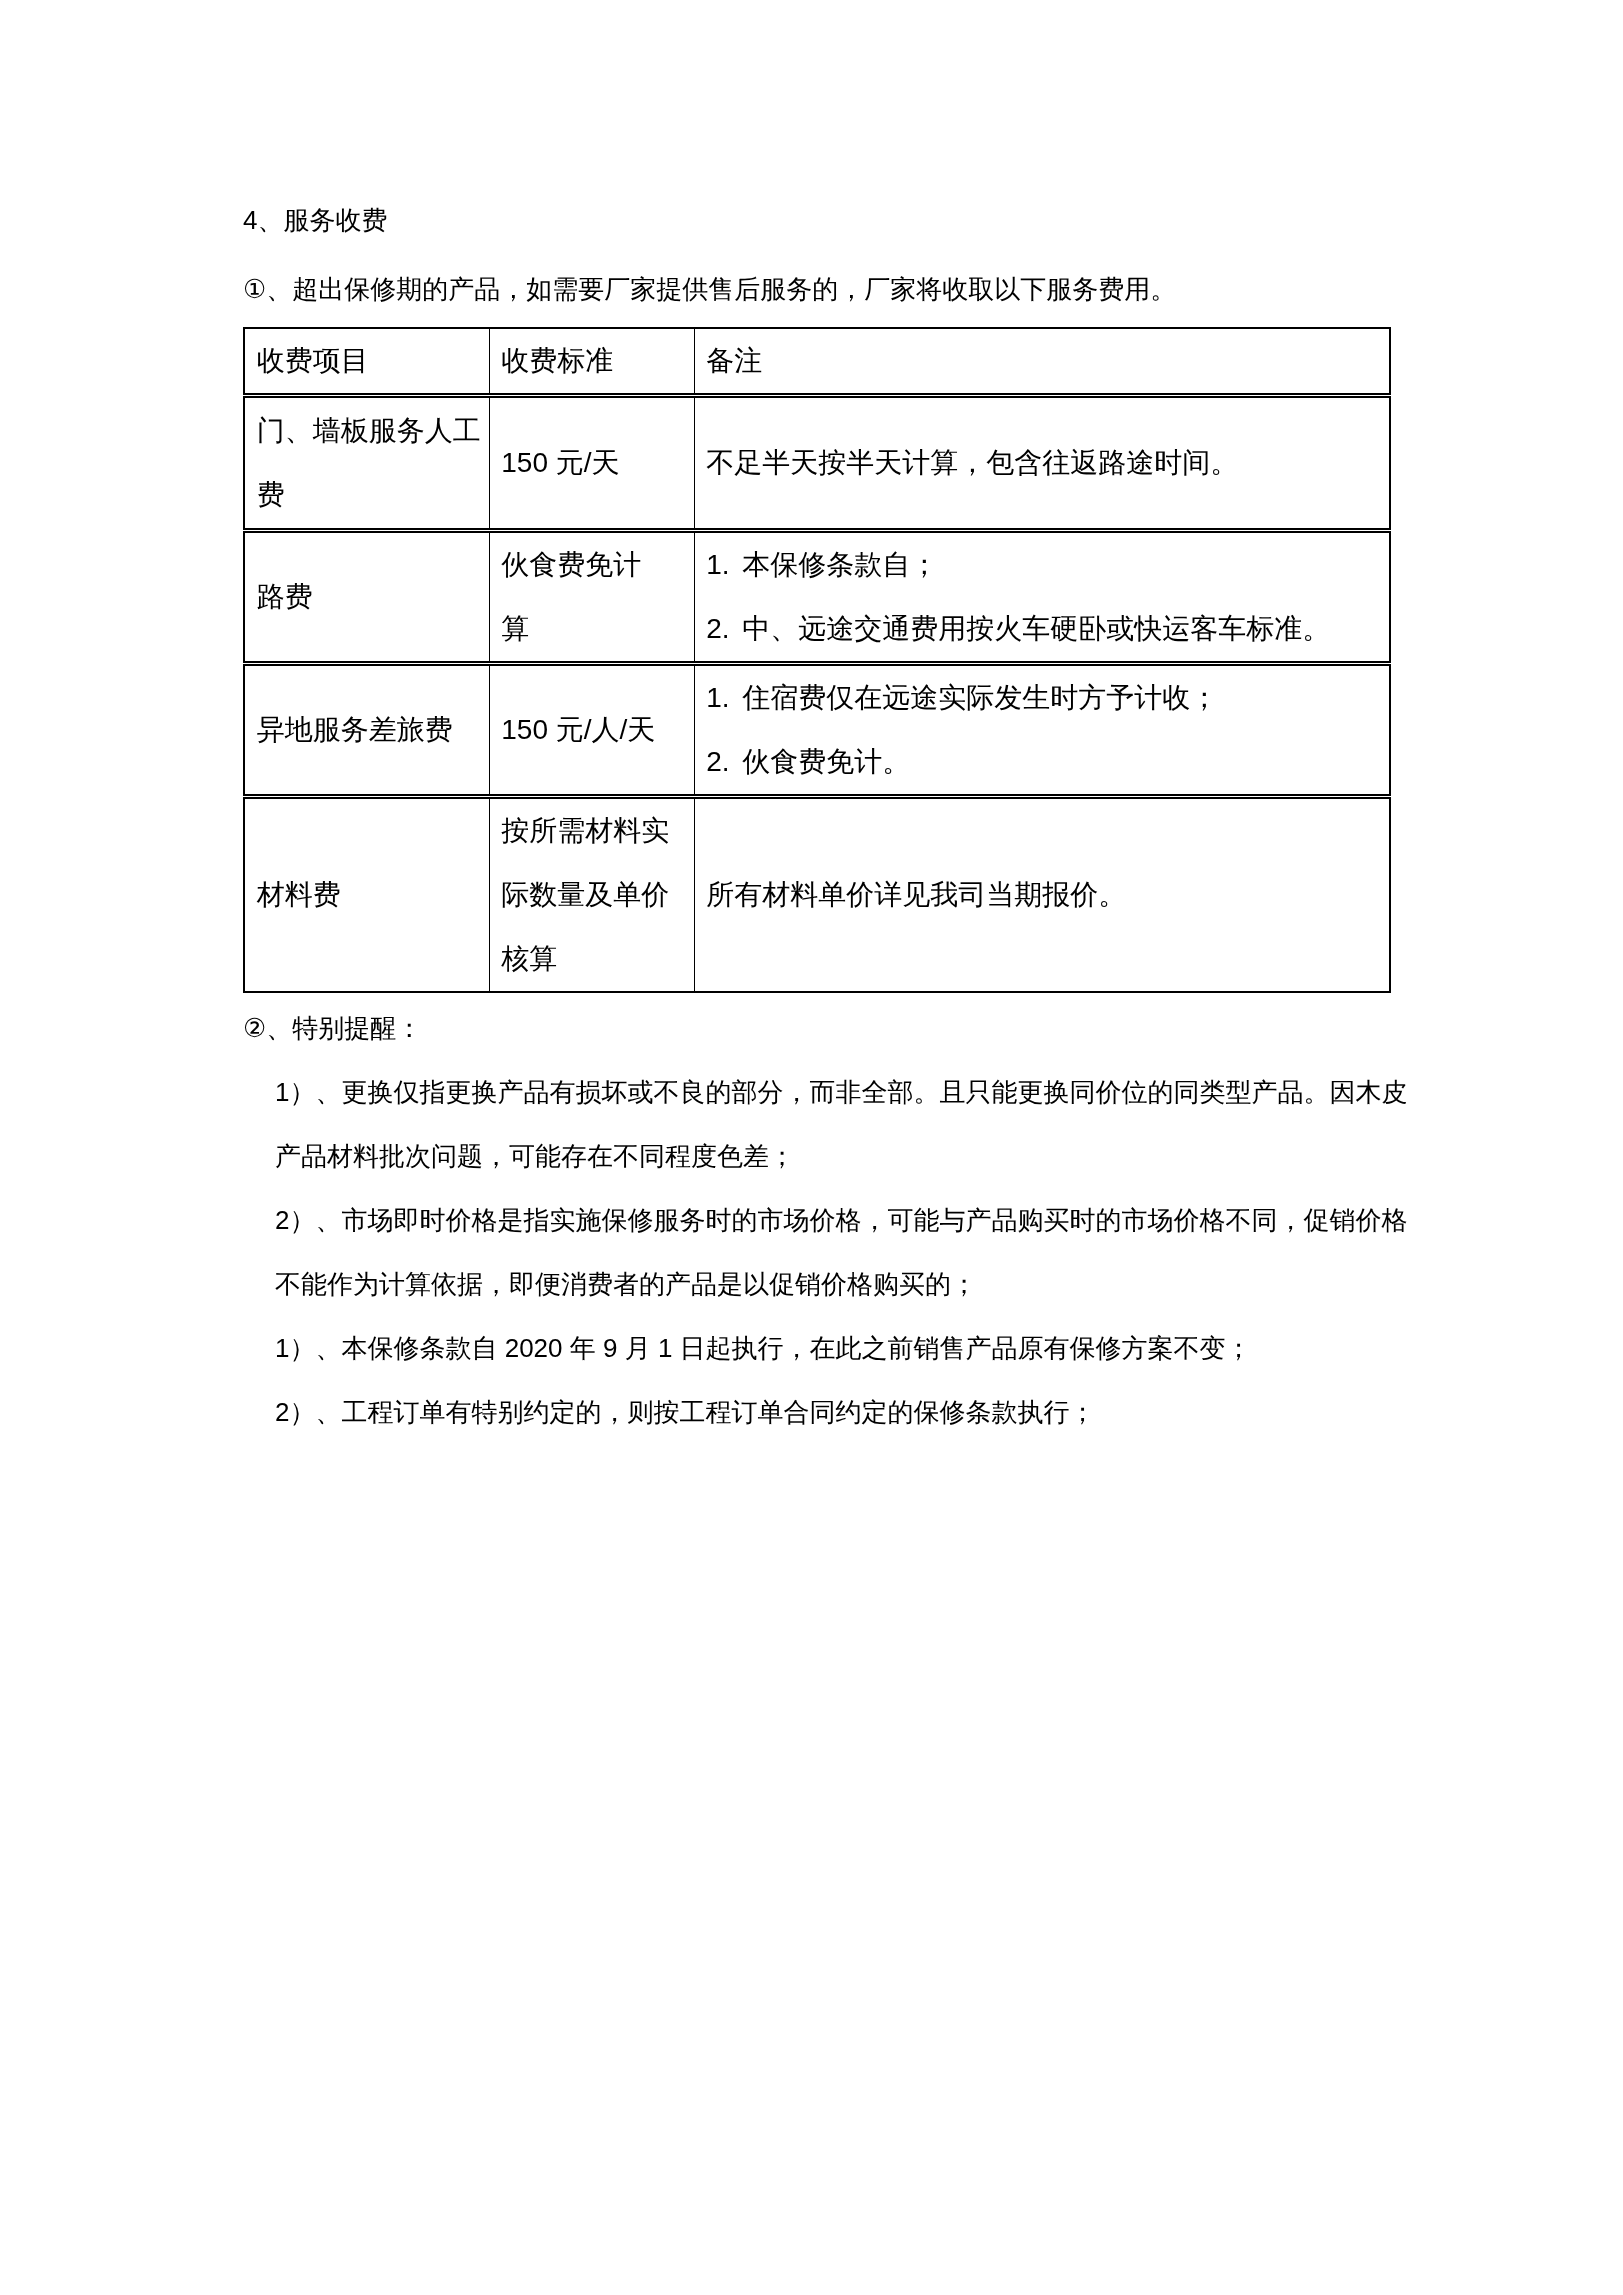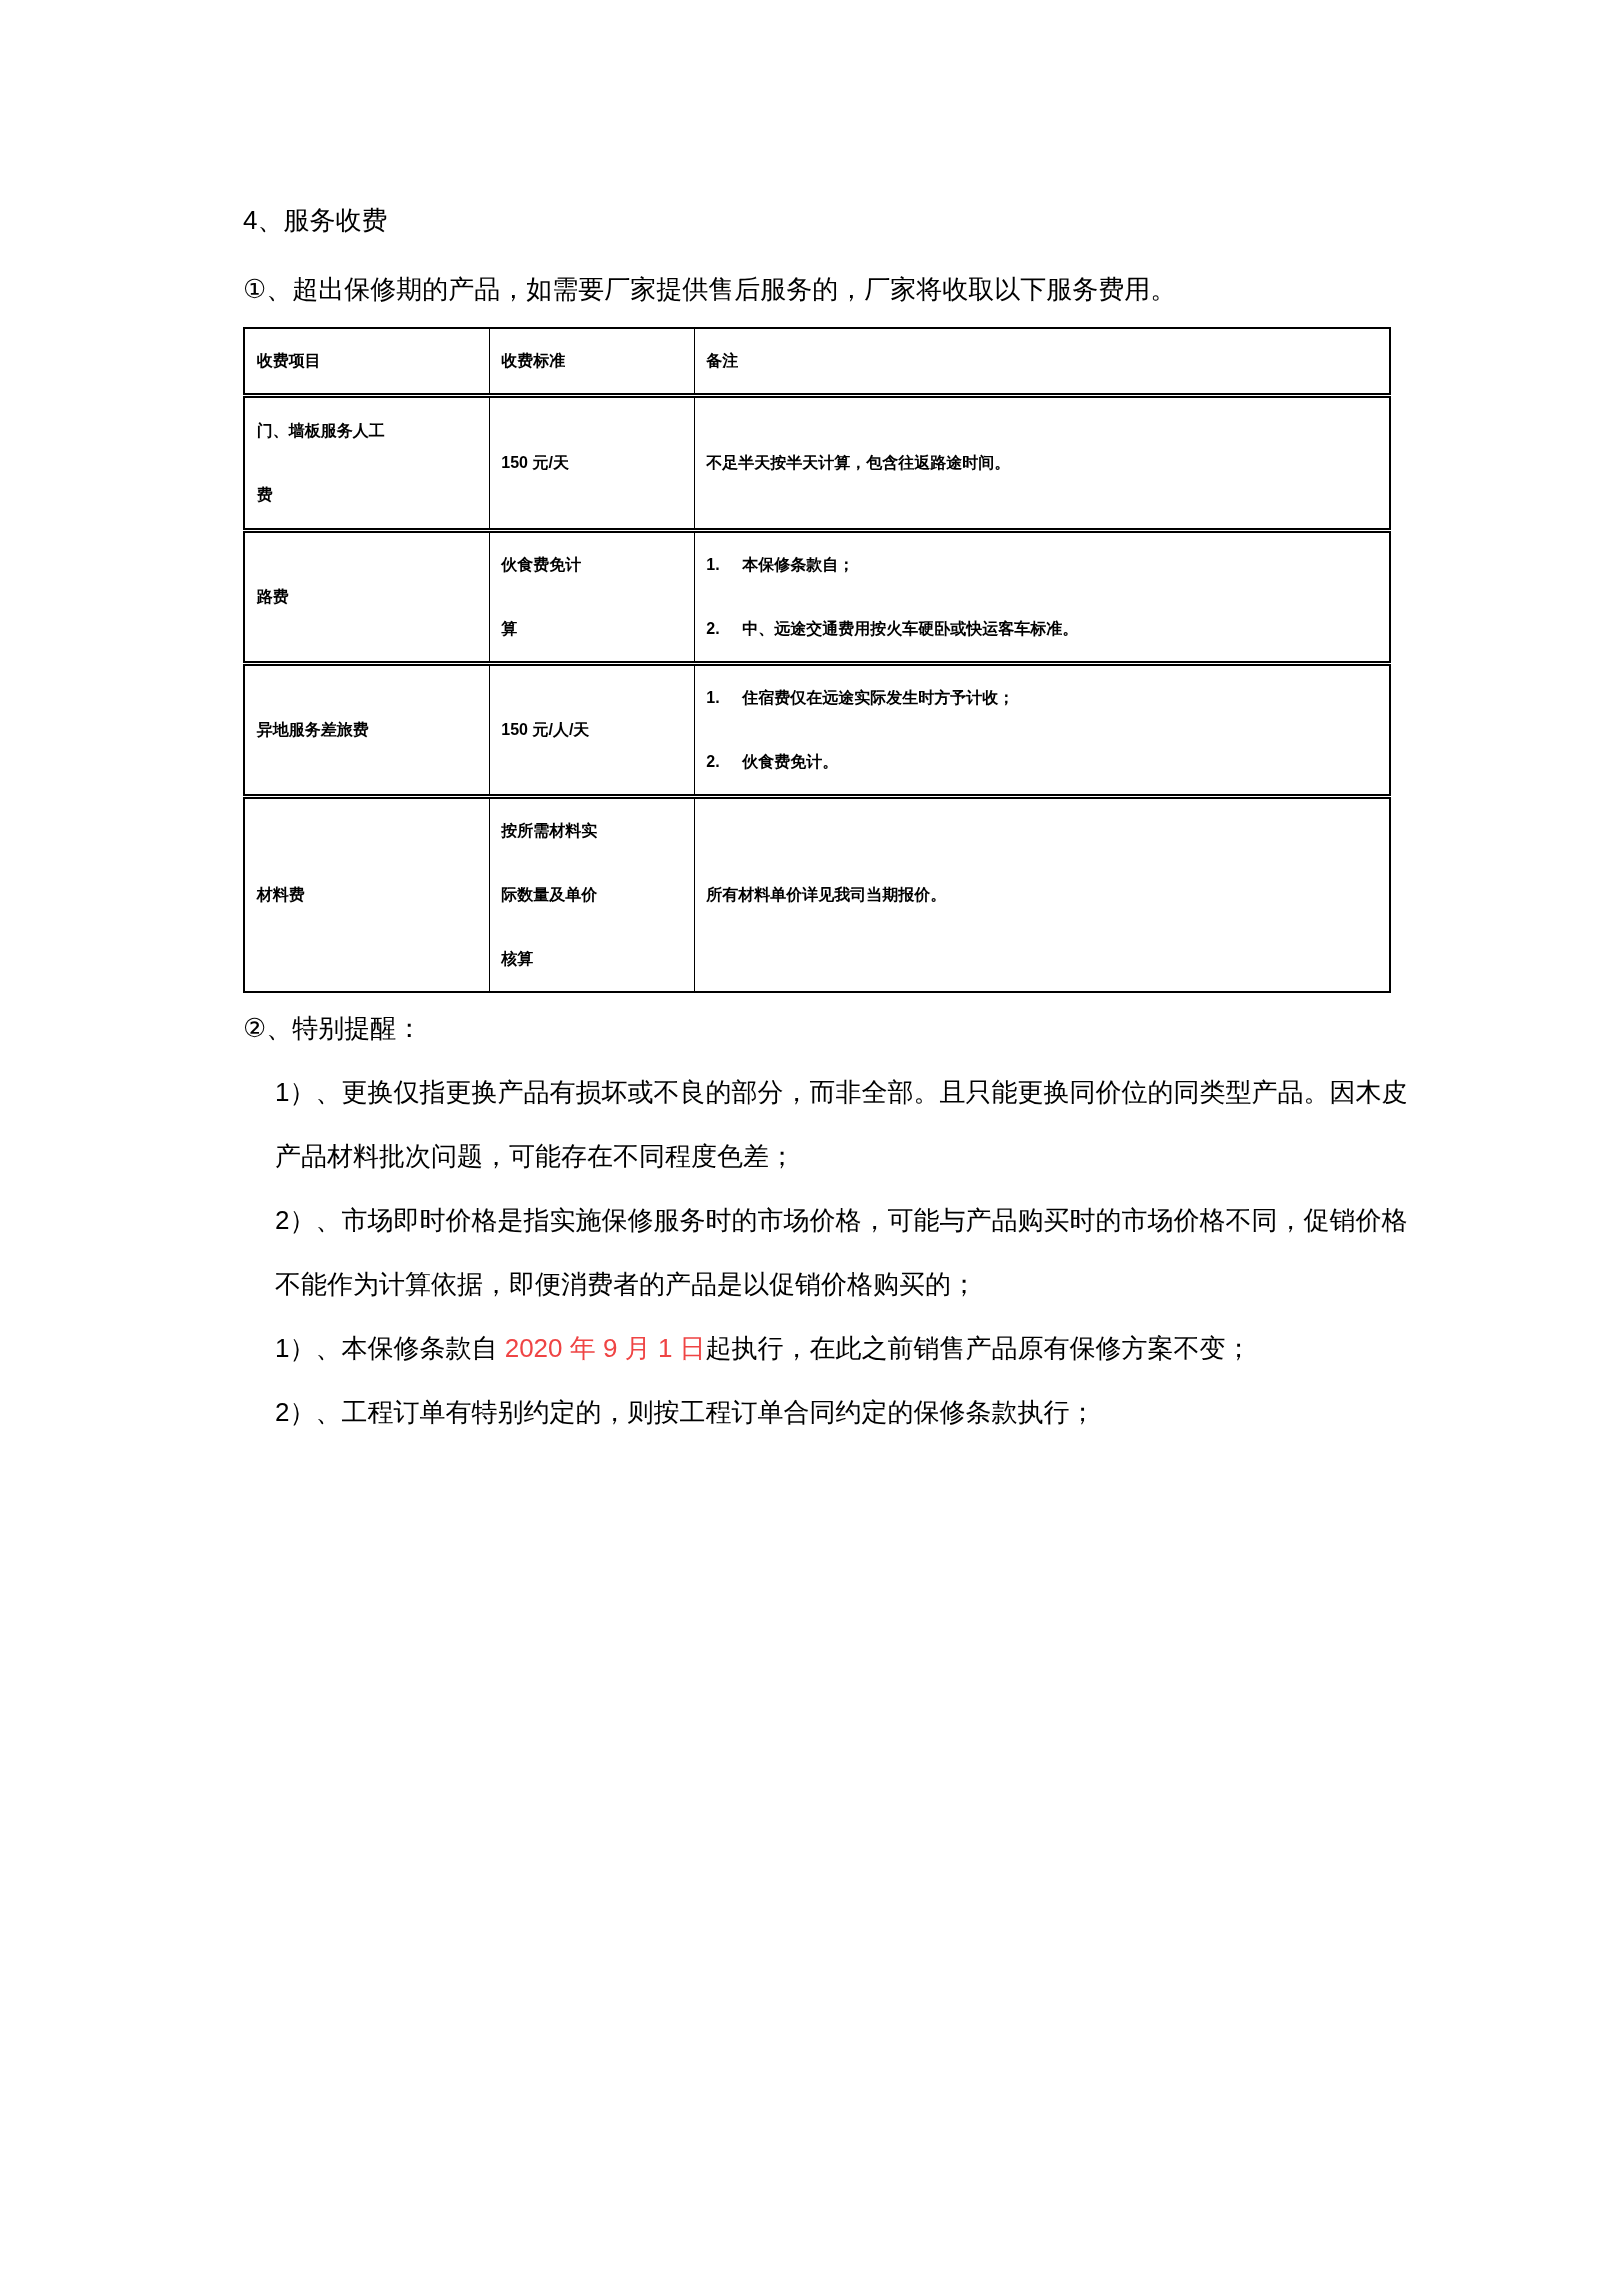--- a/index.html
+++ b/index.html
@@ -27,22 +27,22 @@
     margin-top: 5.9px;
     width: 1145px;
     border-collapse: collapse;
     border: 2px solid #000000;
     table-layout: fixed;
   }
   .fee-table th, .fee-table td {
     border: 1.3px solid #000000;
     padding: 0 11.8px;
     vertical-align: middle;
-    font-weight: 700;
-    font-size: 16px;
+    font-weight: 400;
+    font-size: 28px;
     line-height: 64px;
     text-align: left;
     overflow: visible;
   }
   .fee-table tbody td { border-top: 5.9px double #000000; }
   .fee-table thead tr { height: 62px; }
   .fee-table tbody tr:nth-child(1) { height: 135px; }
   .fee-table tbody tr:nth-child(2) { height: 128px; }
   .fee-table tbody tr:nth-child(3) { height: 131px; }
   .fee-table tbody tr:nth-child(4) { height: 187px; }
@@ -140,21 +140,21 @@
         <div class="section-heading">②、特别提醒：</div>
         <div class="section-item">
           <div class="para-line">1）、更换仅指更换产品有损坏或不良的部分，而非全部。且只能更换同价位的同类型产品。因木皮</div>
           <div class="para-line">产品材料批次问题，可能存在不同程度色差；</div>
         </div>
         <div class="section-item">
           <div class="para-line">2）、市场即时价格是指实施保修服务时的市场价格，可能与产品购买时的市场价格不同，促销价格</div>
           <div class="para-line">不能作为计算依据，即便消费者的产品是以促销价格购买的；</div>
         </div>
         <div class="section-item">
-          <div class="para-line"><span>1）、本保修条款自 </span><span class="red-text" style="color: #ef4444; margin-top: 23px;">2020 年 9 月 1 日</span><span>起执行，在此之前销售产品原有保修方案不变；</span></div>
+          <div class="para-line"><span>1）、本保修条款自 </span><span class="red-text" style="color: #000000; margin-top: 23px;">2020 年 9 月 1 日</span><span>起执行，在此之前销售产品原有保修方案不变；</span></div>
         </div>
         <div class="section-item">
           <div class="para-line">2）、工程订单有特别约定的，则按工程订单合同约定的保修条款执行；</div>
         </div>
       </div>
 
   </div>
 </div>
 
 

